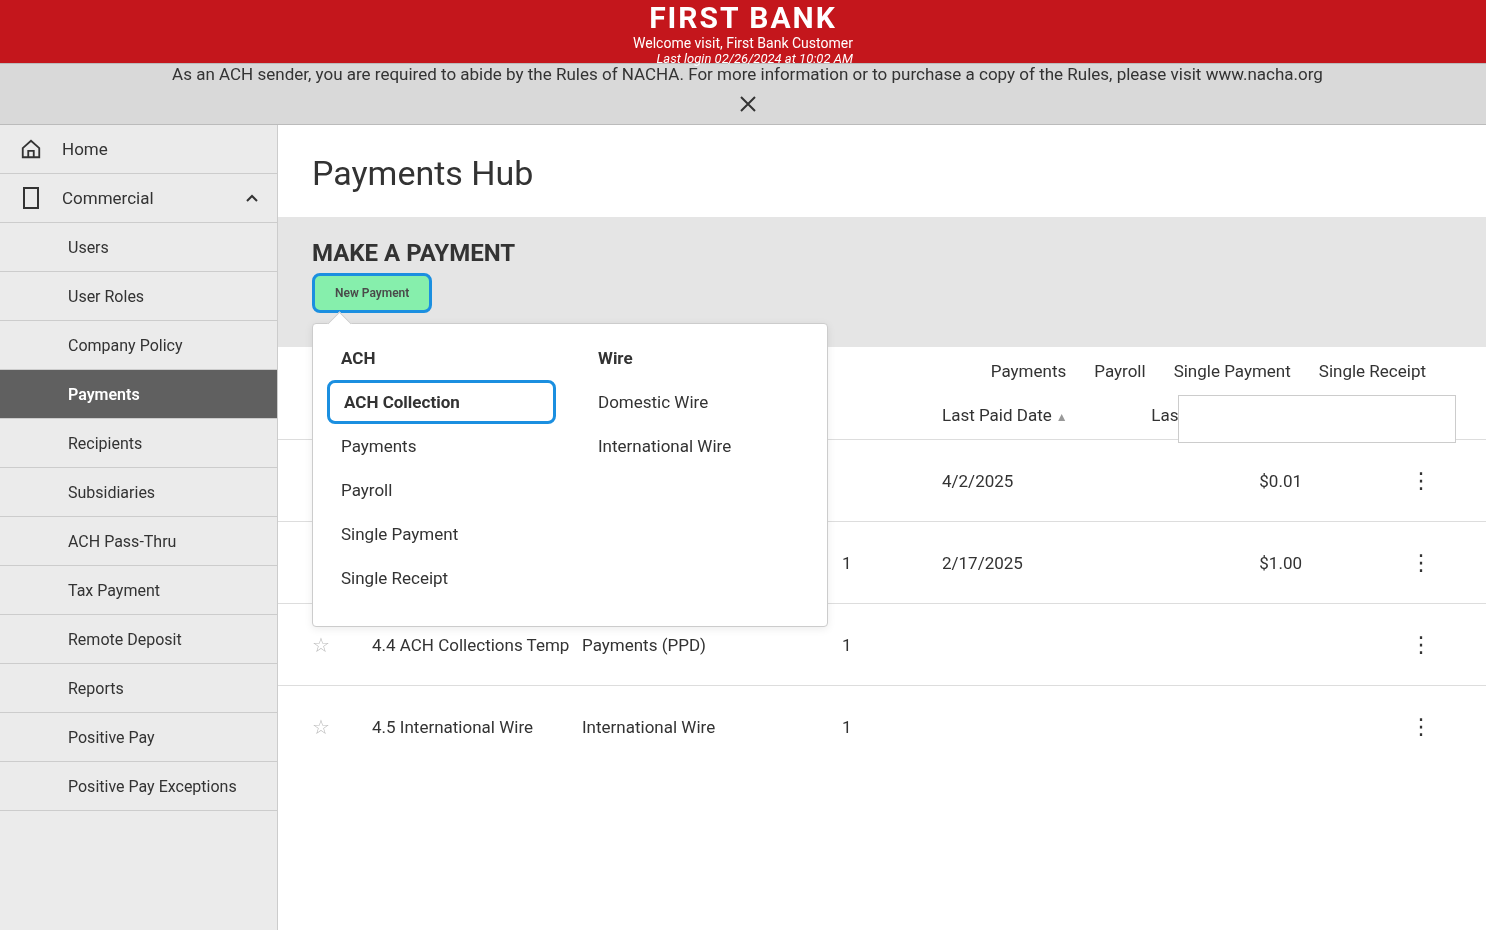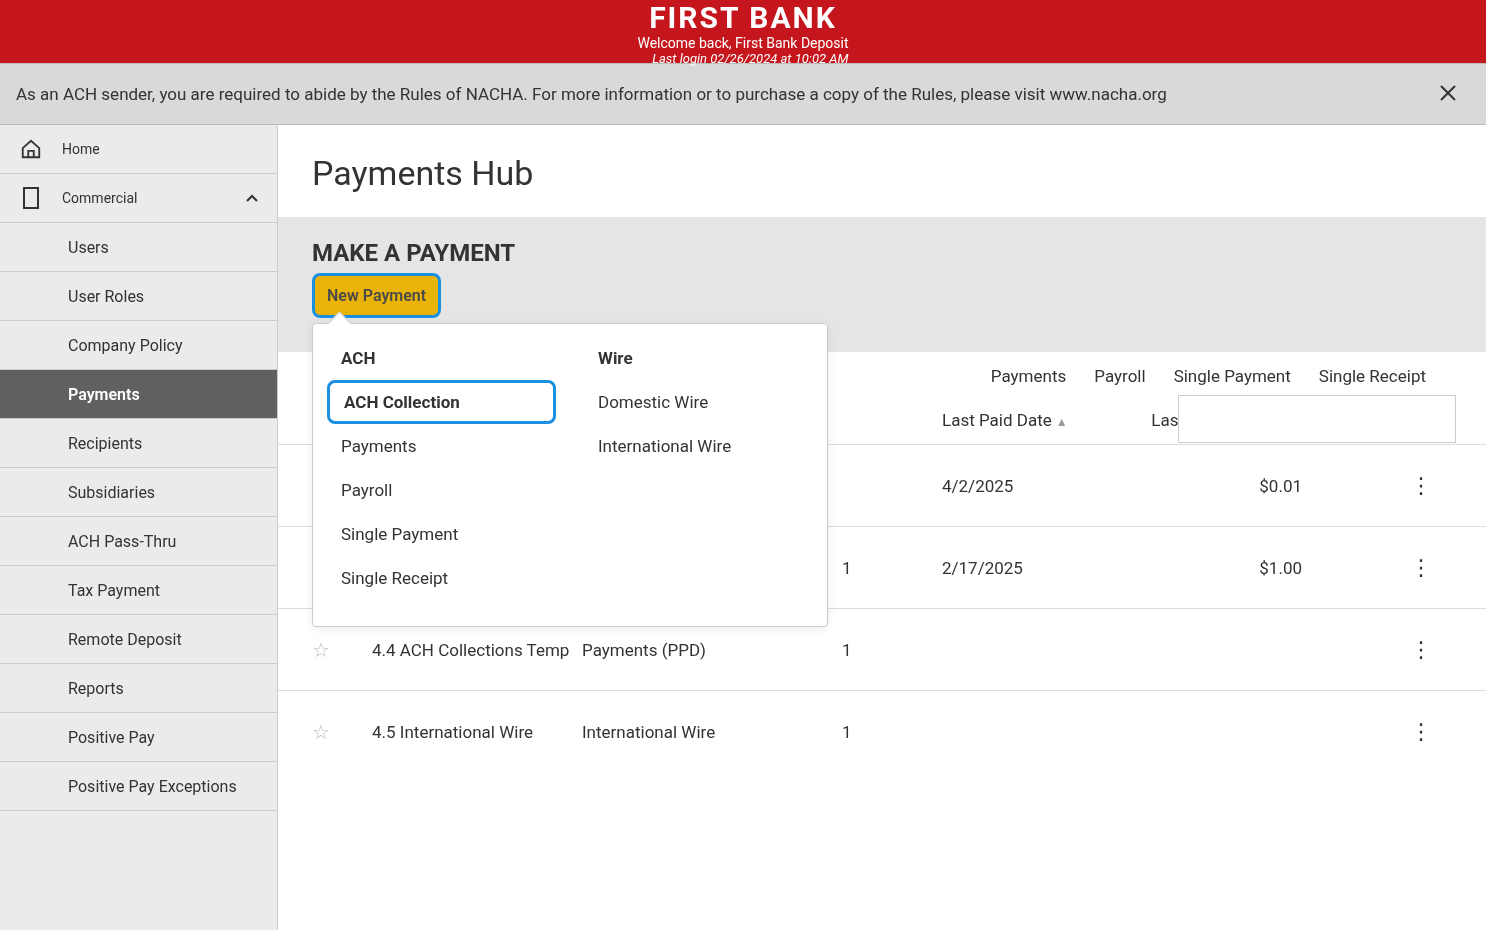--- a/index.html
+++ b/index.html
@@ -3,40 +3,40 @@
 <meta charset="utf-8">
 <style>
 * { margin: 0; padding: 0; box-sizing: border-box; font-family: -apple-system, BlinkMacSystemFont, "Segoe UI", Roboto, Arial, sans-serif; }
 body { background: #fff; width: 1486px; height: 930px; overflow: hidden; }
 
 .header-bar { background: #c4161c; color: #fff; height: 63px; display: flex; justify-content: space-between; align-items: center; padding: 0 20px; flex-direction: column; }
 .logo { font-weight: 700; font-size: 30px; letter-spacing: 2px; }
 .welcome-block { text-align: right; font-size: 14px; }
 .welcome-block .last-login { font-style: italic; font-size: 13px; }
 
-.notice-bar { background: #d9d9d9; border-top: 1px solid #bbb; border-bottom: 1px solid #bbb; height: 62px; display: flex; align-items: center; justify-content: space-between; padding: 0 20px 0 16px; font-size: 17px; color: #333; }
+.notice-bar { background: #d9d9d9; border-top: 1px solid #bbb; border-bottom: 1px solid #bbb; height: 62px; display: flex; align-items: center; justify-content: space-between; padding: 0 20px 0 29px; font-size: 17px; color: #333; flex-direction: column; }
 .notice-close { font-size: 26px; cursor: pointer; color: #333; padding: 4px 8px; }
 
 .main-area { display: flex; height: calc(930px - 63px - 62px); }
 
 .sidebar { width: 278px; background: #ebebeb; border-right: 1px solid #ccc; overflow-y: auto; }
-.side-item { display: flex; align-items: center; height: 49px; padding: 0 18px; border-bottom: 1px solid #ccc; font-size: 14px; color: #333; cursor: pointer; }
+.side-item { display: flex; align-items: center; height: 49px; padding: 0 18px; border-bottom: 1px solid #ccc; font-size: 17px; color: #333; cursor: pointer; }
 .side-item .icon { width: 26px; height: 26px; margin-right: 18px; display: flex; align-items: center; justify-content: center; }
 .side-item .chev { margin-left: auto; }
 .side-sub { padding-left: 68px; font-size: 16px; }
 .side-sub.active { background: #606060; color: #fff; font-weight: 600; }
 .sidebar svg { display: block; }
 
 .content { flex: 1; background: #fff; position: relative; }
 .page-title { font-size: 34px; font-weight: 400; padding: 28px 0 24px 34px; color: #333; }
 
 .panel-grey { background: #e5e5e5; padding: 22px 34px 34px 34px; }
 .panel-heading { font-size: 24px; font-weight: 700; color: #333; margin-bottom: 6px; }
 
-.new-payment-btn { display: inline-block; background: #eab308; border: 3px solid #1b8fe0; border-radius: 8px; padding: 10px 12px; font-size: 16px; font-weight: 600; color: #4a4a4a; cursor: pointer; }
+.new-payment-btn { display: inline-block; background: #86efac; border: 3px solid #1b8fe0; border-radius: 8px; padding: 10px 20px; font-size: 12px; font-weight: 600; color: #4a4a4a; cursor: pointer; }
 
 .dropdown-panel { position: absolute; top: 198px; left: 34px; width: 516px; background: #fff; border: 1px solid #ccc; border-radius: 4px; box-shadow: 0 2px 8px rgba(0,0,0,0.08); padding: 18px 0 26px 0; z-index: 10; }
 .dropdown-panel::before { content: ""; position: absolute; top: -9px; left: 18px; width: 16px; height: 16px; background: #fff; border-top: 1px solid #ccc; border-left: 1px solid #ccc; transform: rotate(45deg); }
 .drop-cols { display: flex; }
 .drop-col { flex: 1; }
 .drop-head { font-weight: 700; font-size: 17px; color: #333; padding: 6px 28px 12px 28px; }
 .drop-item { font-size: 17px; color: #333; padding: 12px 28px; cursor: pointer; }
 .drop-item.selected { border: 3px solid #1b8fe0; border-radius: 8px; margin: 0 14px; padding: 9px 14px; font-weight: bold; }
 
 .filters-row { display: flex; gap: 28px; font-size: 17px; padding: 14px 34px; color: #333; }
@@ -57,21 +57,21 @@
 .kebab { font-size: 22px; color: #333; cursor: pointer; text-align: right; }
 
 .search-input-visible { position: absolute; top: 270px; left: 900px; right: 30px; height: 48px; border: 1px solid #ccc; background: #fff; }
 </style>
 </head>
 <body>
 
 <div class="header-bar">
   <div class="logo">FIRST BANK</div>
   <div class="welcome-block">
-    <div>Welcome back, First Bank Deposit</div>
+    <div>Welcome visit, First Bank Customer</div>
     <div class="last-login">Last login 02/26/2024 at 10:02 AM</div>
   </div>
 </div>
 
 <div class="notice-bar">
   <div>As an ACH sender, you are required to abide by the Rules of NACHA. For more information or to purchase a copy of the Rules, please visit www.nacha.org</div>
   <div class="notice-close">
     <svg width="20" height="20" viewBox="0 0 20 20">
         <path d="M3 3 L17 17 M17 3 L3 17" stroke="#333" stroke-width="2" fill="none"></path>
       </svg>

